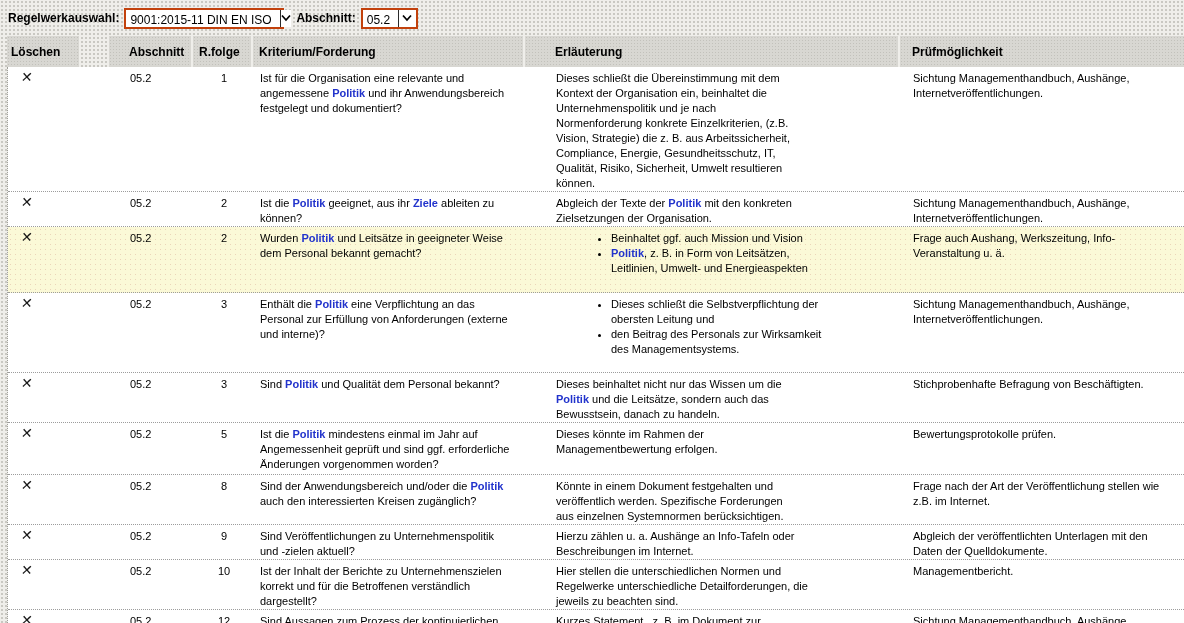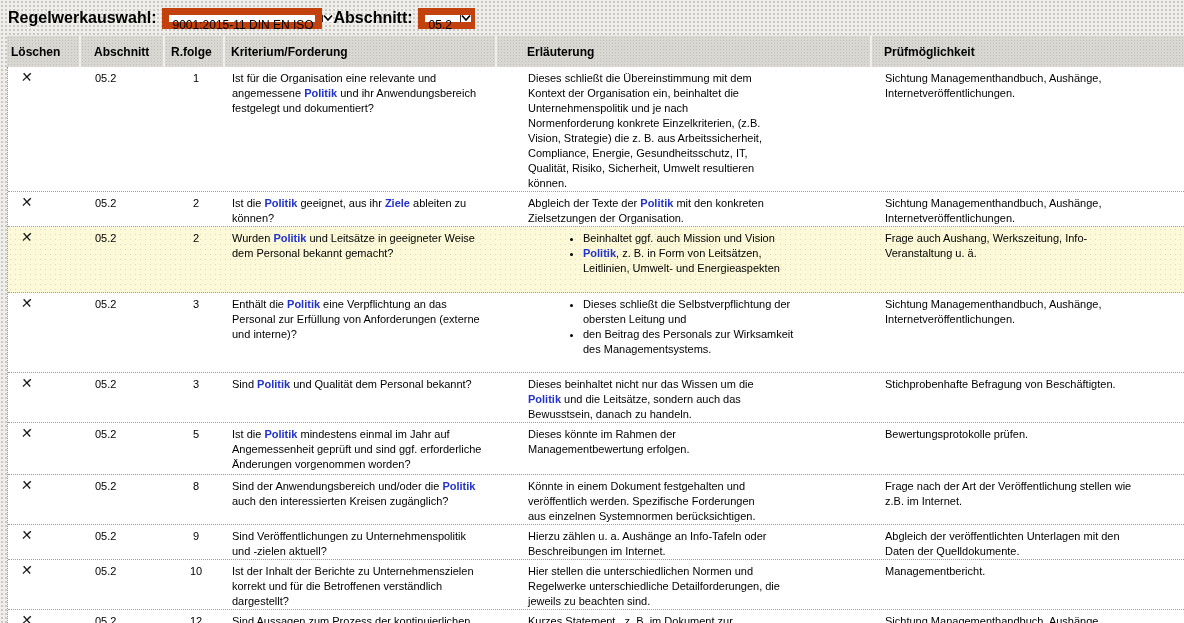--- a/index.html
+++ b/index.html
@@ -6,24 +6,24 @@
   body{
     width:1184px;height:623px;overflow:hidden;
     font-family:"Liberation Sans","DejaVu Sans",sans-serif;
     font-size:11px;color:#000;
     background-color:#efeeea;
     background-image:radial-gradient(#c9c8c2 0.8px, transparent 0.9px);
     background-size:4px 4px;
   }
   
   .topbar{height:36px;display:flex;align-items:center;padding-left:8px;}
-  .topbar .lbl{font-weight:bold;font-size:16px;margin-right:5px;white-space:nowrap;}
+  .topbar .lbl{font-weight:bold;font-size:12px;margin-right:5px;white-space:nowrap;}
   .select{
     display:inline-flex;align-items:stretch;background:#fff;
-    border:7px solid #c2410c;height:21px;box-sizing:border-box;
+    border:2px solid #c2410c;height:21px;box-sizing:border-box;
     margin-right:12px;cursor:default;
   }
   .select .val{padding:3px 8px 0 4px;font-size:12px;white-space:nowrap;}
   .select .arr{width:20px;border-left:1px solid #2b2b2b;display:flex;align-items:center;justify-content:center;background:#fff;}
   
   .grid{margin-left:7px;}
   .thead{display:flex;height:31px;box-sizing:border-box;}
   .th{
     background-color:#d8d7d2;
     background-image:radial-gradient(#c2c1bb 0.8px, transparent 0.9px);
@@ -35,21 +35,21 @@
   .th:last-child{border-right:none;}
   .tbody{border-left:1px dotted #a0a09a;}
   .row{display:flex;background:#fff;border-bottom:1px dotted #9c9c9c;box-sizing:border-box;}
   .row.hl{
     background-color:#fbf9d7;
     background-image:radial-gradient(rgba(216,170,150,0.45) 0.7px, transparent 0.8px);
     background-size:5px 5px;
   }
   .cell{box-sizing:border-box;padding-top:4px;line-height:15px;}
   .c-del  {width:74px;padding-left:13px;}
-  .c-abs  {width:84px;padding-left:13px;}
+  .c-abs  {width:84px;padding-left:20px;margin-left:28px;}
   .c-rf   {width:60px;text-align:center;}
   .c-krit {width:272px;padding-left:6px;padding-right:4px;white-space:pre-line;}
   .c-erl  {width:375px;padding-left:30px;white-space:pre-line;}
   .c-pruef{flex:1;padding-left:12px;padding-right:2px;white-space:pre-line;}
   .th.c-del{padding-left:4px;}
   .th.c-rf{text-align:left;padding-left:6px;}
   .xicon{
     display:inline-block;font-size:14px;line-height:13px;color:#161616;
     transform:skewX(-6deg);cursor:pointer;
   }

